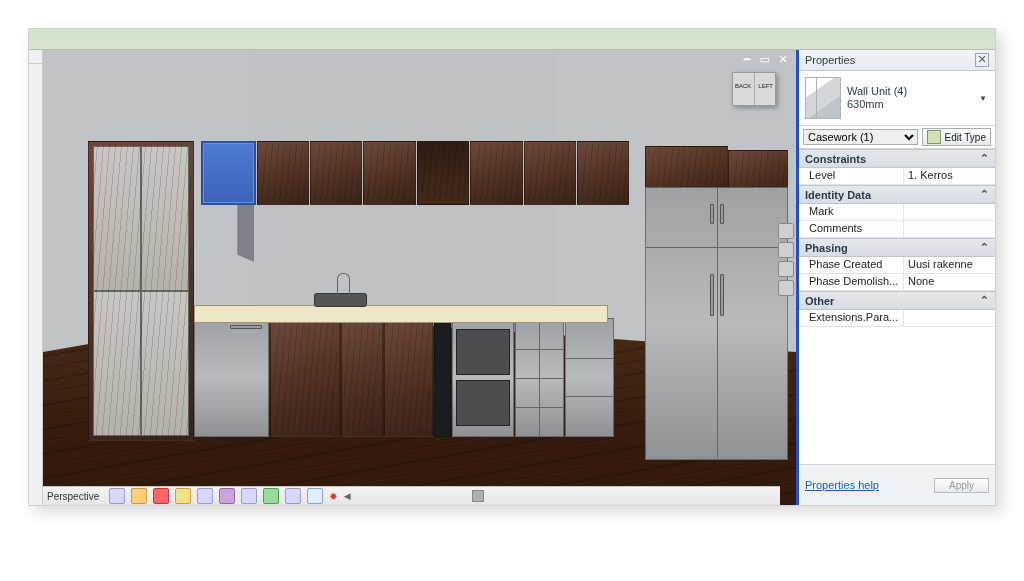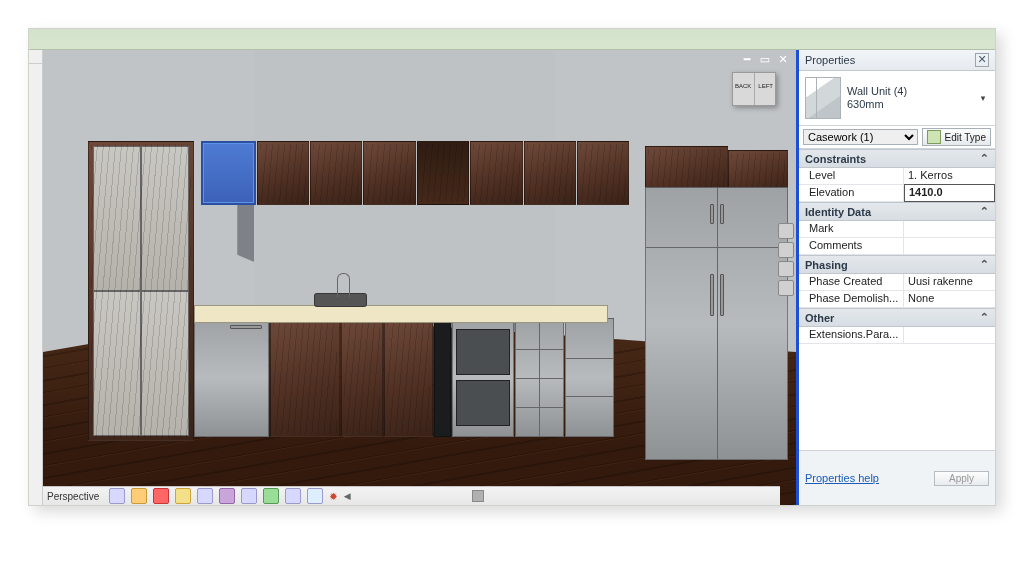--- a/index.html
+++ b/index.html
@@ -317,21 +317,21 @@
     font-size: 11px;
     min-height: 16px;
   }
   .prop-row .pn { width: 92px; padding: 1px 2px 1px 10px; color:#222; border-right:1px solid #e2e6ea; white-space:nowrap; overflow:hidden; text-overflow:ellipsis;}
   .prop-row .pv { flex:1; padding: 1px 4px; background:#fff; }
   .prop-row.highlight .pv { font-weight:600; border: 1px solid #555; margin:-1px 0;}
   .prop-footer {
     display:flex;
     align-items:center;
     justify-content: space-between;
-    padding: 18px 6px;
+    padding: 11px 6px;
     border-top: 1px solid #cfd5db;
     background:#f0f3f6;
     height: 18px;
   }
   .prop-footer a { color:#1a5bbb; text-decoration: underline; font-size:11px;}
   .prop-footer button {
     font-size: 10px;
     border:1px solid #b5bcc3;
     background: linear-gradient(#fdfdfd, #e8ebee);
     padding: 1px 14px;
@@ -481,24 +481,20 @@
         <div class="prop-grid">
 
           <div class="group-header">
             <span>Constraints</span>
             <span class="collapse">⌃</span>
           </div>
           <div class="prop-row">
             <div class="pn">Level</div>
             <div class="pv">1. Kerros</div>
           </div>
-          <div class="prop-row highlight">
-            <div class="pn">Elevation</div>
-            <div class="pv">1410.0</div>
-          </div>
 
           <div class="group-header">
             <span>Identity Data</span>
             <span class="collapse">⌃</span>
           </div>
           <div class="prop-row">
             <div class="pn">Mark</div>
             <div class="pv"></div>
           </div>
           <div class="prop-row">

